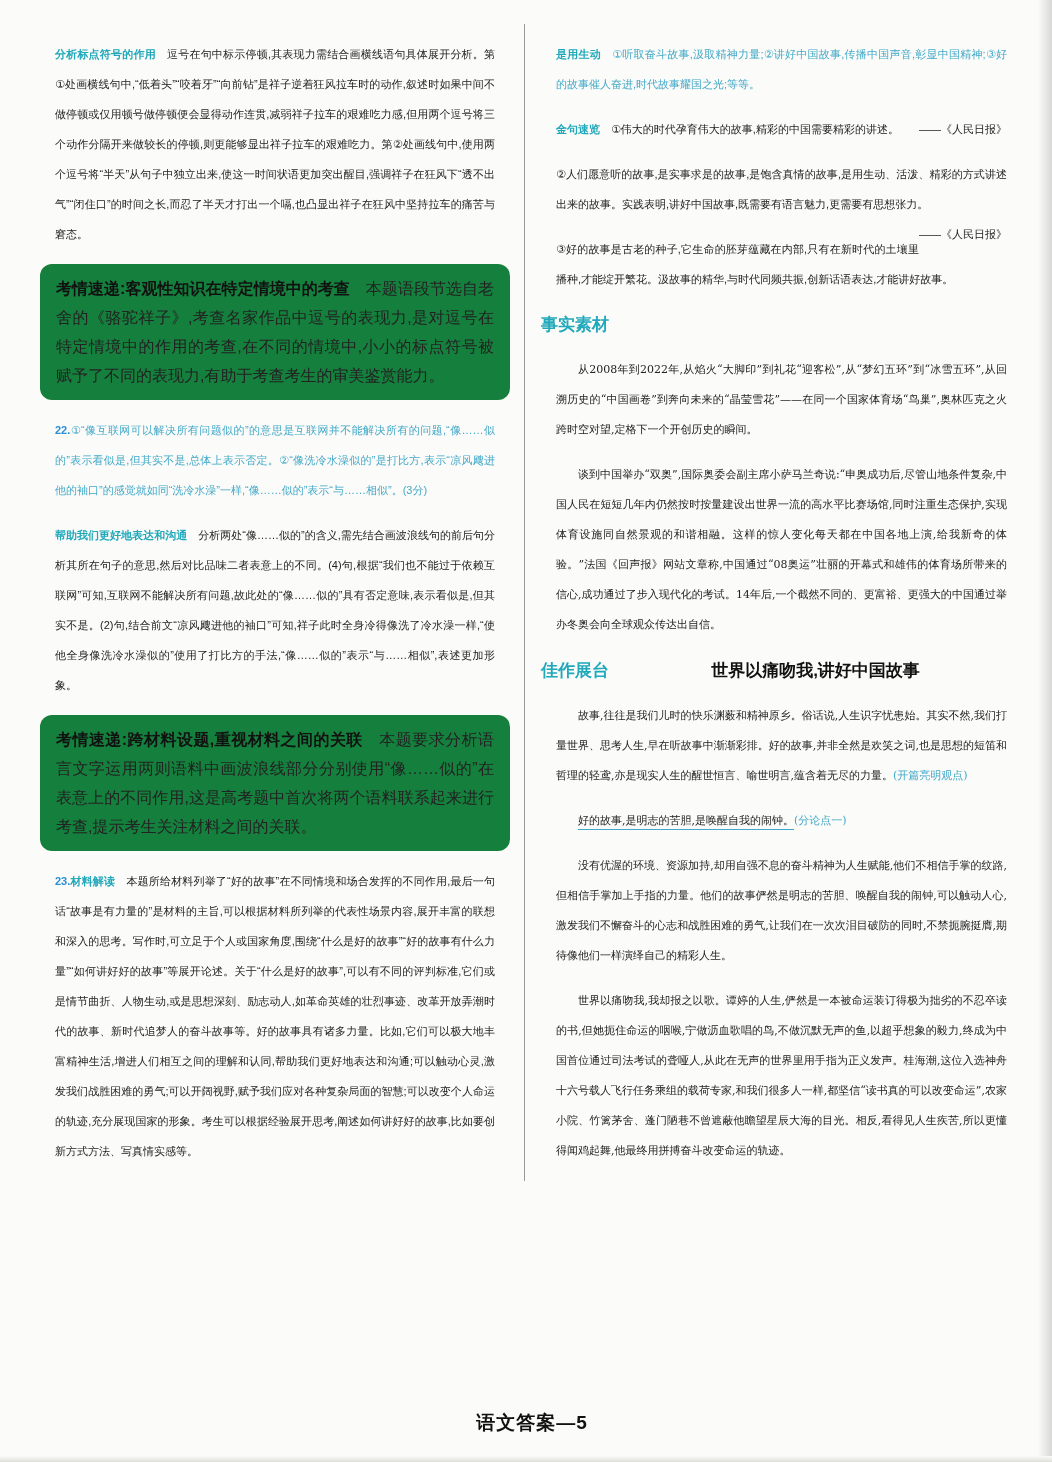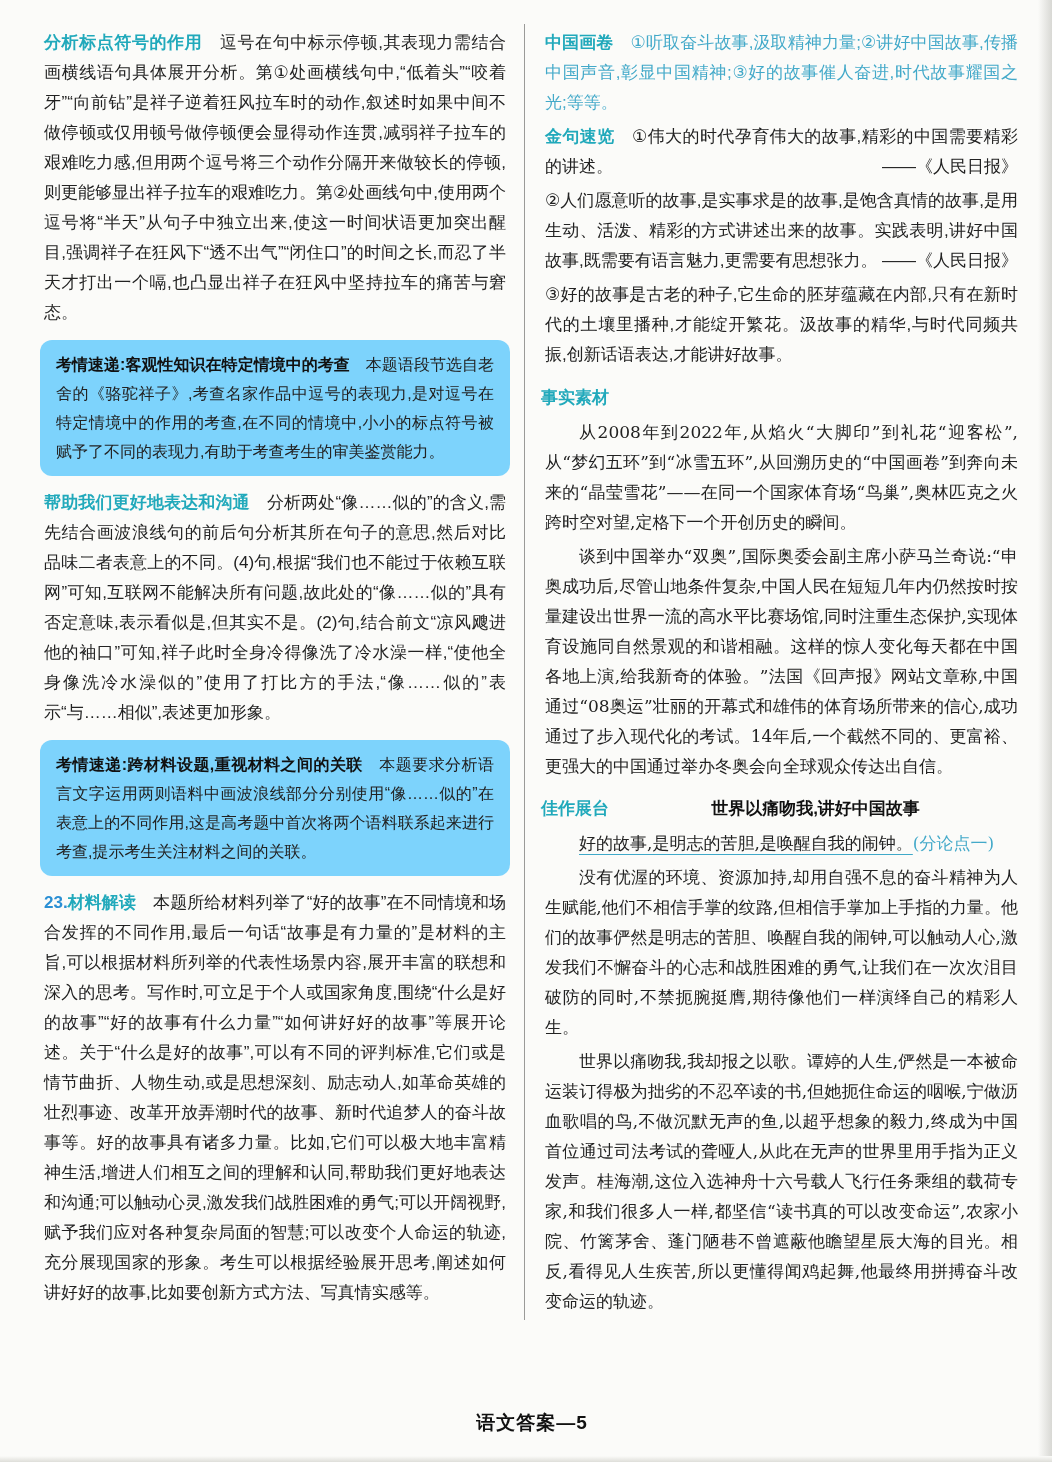--- a/index.html
+++ b/index.html
@@ -19,31 +19,31 @@
   }
   .edge-bottom {
     position:absolute; bottom:0; left:0; width:100%; height:6px;
     background:linear-gradient(to bottom,#fbfbf9,#dedeD9);
   }
   .cols { display:flex; padding:24px 30px 0 40px; }
   .col-left  { width:484px; padding-right:14px; box-sizing:border-box; }
   .divider   { width:1px; background:#9a9a98; }
   .col-right { flex:1; padding-left:16px; box-sizing:border-box; }
 
-  p.block { margin:4px; font-size:17px; line-height:30px; text-align:justify; }
+  p.block { margin:15px; font-size:11px; line-height:30px; text-align:justify; }
   .mt { margin-top:4px; }
 
   .h-teal   { color:#21a9bb; font-weight:bold; }
   .lab-teal { color:#21a9bb; font-weight:bold; }
   .num-blue { color:#2a8fd4; font-weight:bold; }
   .ans-teal { color:#43a9c9; }
   .note-teal{ color:#43a9c9; }
 
   .box {
-    background:#7dd3fc;
+    background:#15803d;
     border-radius:12px;
     padding:10px 16px;
     margin:12px 0 12px;
   }
   .box p { margin:0; font-size:16px; line-height:29px; text-align:justify; }
   .box-title { font-weight:bold; color:#111; }
 
   .serif { font-family:"DejaVu Serif","Liberation Serif",serif; }
   .indent { text-indent:2em; }
   .src { float:right; }
@@ -75,20 +75,23 @@
       <p class="block">
         <span class="h-teal">分析标点符号的作用</span> <span>逗号在句中标示停顿,其表现力需结合画横线语句具体展开分析。第①处画横线句中,“低着头”“咬着牙”“向前钻”是祥子逆着狂风拉车时的动作,叙述时如果中间不做停顿或仅用顿号做停顿便会显得动作连贯,减弱祥子拉车的艰难吃力感,但用两个逗号将三个动作分隔开来做较长的停顿,则更能够显出祥子拉车的艰难吃力。第②处画线句中,使用两个逗号将“半天”从句子中独立出来,使这一时间状语更加突出醒目,强调祥子在狂风下“透不出气”“闭住口”的时间之长,而忍了半天才打出一个嗝,也凸显出祥子在狂风中坚持拉车的痛苦与窘态。</span>
       </p>
 
       <div class="box">
         <p>
           <span class="box-title">考情速递:客观性知识在特定情境中的考查</span> <span>本题语段节选自老舍的《骆驼祥子》,考查名家作品中逗号的表现力,是对逗号在特定情境中的作用的考查,在不同的情境中,小小的标点符号被赋予了不同的表现力,有助于考查考生的审美鉴赏能力。</span>
         </p>
       </div>
 
+      <p class="block">
+        <span class="num-blue">22.</span><span class="ans-teal">①“像互联网可以解决所有问题似的”的意思是互联网并不能解决所有的问题,“像……似的”表示看似是,但其实不是,总体上表示否定。②“像洗冷水澡似的”是打比方,表示“凉风飕进他的袖口”的感觉就如同“洗冷水澡”一样,“像……似的”表示“与……相似”。(3分)</span>
+      </p>
 
       <p class="block mt">
         <span class="h-teal">帮助我们更好地表达和沟通</span> <span>分析两处“像……似的”的含义,需先结合画波浪线句的前后句分析其所在句子的意思,然后对比品味二者表意上的不同。(4)句,根据“我们也不能过于依赖互联网”可知,互联网不能解决所有问题,故此处的“像……似的”具有否定意味,表示看似是,但其实不是。(2)句,结合前文“凉风飕进他的袖口”可知,祥子此时全身冷得像洗了冷水澡一样,“使他全身像洗冷水澡似的”使用了打比方的手法,“像……似的”表示“与……相似”,表述更加形象。</span>
       </p>
 
       <div class="box">
         <p>
           <span class="box-title">考情速递:跨材料设题,重视材料之间的关联</span> <span>本题要求分析语言文字运用两则语料中画波浪线部分分别使用“像……似的”在表意上的不同作用,这是高考题中首次将两个语料联系起来进行考查,提示考生关注材料之间的关联。</span>
         </p>
       </div>
@@ -97,21 +100,21 @@
         <span class="num-blue">23.</span><span class="h-teal">材料解读</span> <span>本题所给材料列举了“好的故事”在不同情境和场合发挥的不同作用,最后一句话“故事是有力量的”是材料的主旨,可以根据材料所列举的代表性场景内容,展开丰富的联想和深入的思考。写作时,可立足于个人或国家角度,围绕“什么是好的故事”“好的故事有什么力量”“如何讲好好的故事”等展开论述。关于“什么是好的故事”,可以有不同的评判标准,它们或是情节曲折、人物生动,或是思想深刻、励志动人,如革命英雄的壮烈事迹、改革开放弄潮时代的故事、新时代追梦人的奋斗故事等。好的故事具有诸多力量。比如,它们可以极大地丰富精神生活,增进人们相互之间的理解和认同,帮助我们更好地表达和沟通;可以触动心灵,激发我们战胜困难的勇气;可以开阔视野,赋予我们应对各种复杂局面的智慧;可以改变个人命运的轨迹,充分展现国家的形象。考生可以根据经验展开思考,阐述如何讲好好的故事,比如要创新方式方法、写真情实感等。</span>
       </p>
 
     </div>
 
     <div class="divider"></div>
 
     <div class="col-right">
 
       <p class="block">
-        <span class="lab-teal">中国画卷</span> <span class="ans-teal">①听取奋斗故事,汲取精神力量;②讲好中国故事,传播中国声音,彰显中国精神;③好的故事催人奋进,时代故事耀国之光;等等。</span>
+        <span class="lab-teal">是用生动</span> <span class="ans-teal">①听取奋斗故事,汲取精神力量;②讲好中国故事,传播中国声音,彰显中国精神;③好的故事催人奋进,时代故事耀国之光;等等。</span>
       </p>
 
       <p class="block mt">
         <span class="lab-teal">金句速览</span> <span>①伟大的时代孕育伟大的故事,精彩的中国需要精彩的讲述。</span><span class="src">——《人民日报》</span>
       </p>
       <p class="block">
         <span>②人们愿意听的故事,是实事求是的故事,是饱含真情的故事,是用生动、活泼、精彩的方式讲述出来的故事。实践表明,讲好中国故事,既需要有语言魅力,更需要有思想张力。</span><span class="src">——《人民日报》</span>
       </p>
       <p class="block">
         <span>③好的故事是古老的种子,它生命的胚芽蕴藏在内部,只有在新时代的土壤里播种,才能绽开繁花。汲故事的精华,与时代同频共振,创新话语表达,才能讲好故事。</span>
@@ -121,20 +124,23 @@
         <span class="lab-teal">事实素材</span>
       </div>
       <p class="block serif indent">从2008年到2022年,从焰火“大脚印”到礼花“迎客松”,从“梦幻五环”到“冰雪五环”,从回溯历史的“中国画卷”到奔向未来的“晶莹雪花”——在同一个国家体育场“鸟巢”,奥林匹克之火跨时空对望,定格下一个开创历史的瞬间。</p>
       <p class="block serif indent">谈到中国举办“双奥”,国际奥委会副主席小萨马兰奇说:“申奥成功后,尽管山地条件复杂,中国人民在短短几年内仍然按时按量建设出世界一流的高水平比赛场馆,同时注重生态保护,实现体育设施同自然景观的和谐相融。这样的惊人变化每天都在中国各地上演,给我新奇的体验。”法国《回声报》网站文章称,中国通过“08奥运”壮丽的开幕式和雄伟的体育场所带来的信心,成功通过了步入现代化的考试。14年后,一个截然不同的、更富裕、更强大的中国通过举办冬奥会向全球观众传达出自信。</p>
 
       <div class="sec-row">
         <span class="lab-teal">佳作展台</span>
         <span class="sec-title">世界以痛吻我,讲好中国故事</span>
       </div>
       <p class="block serif indent">
+        <span>故事,往往是我们儿时的快乐渊薮和精神原乡。俗话说,人生识字忧患始。其实不然,我们打量世界、思考人生,早在听故事中渐渐彩排。好的故事,并非全然是欢笑之词,也是思想的短笛和哲理的轻鸢,亦是现实人生的醒世恒言、喻世明言,蕴含着无尽的力量。</span><span class="note-teal">(开篇亮明观点)</span>
+      </p>
+      <p class="block serif indent">
         <span class="ul-teal">好的故事,是明志的苦胆,是唤醒自我的闹钟。</span><span class="note-teal">(分论点一)</span>
       </p>
       <p class="block serif indent">没有优渥的环境、资源加持,却用自强不息的奋斗精神为人生赋能,他们不相信手掌的纹路,但相信手掌加上手指的力量。他们的故事俨然是明志的苦胆、唤醒自我的闹钟,可以触动人心,激发我们不懈奋斗的心志和战胜困难的勇气,让我们在一次次泪目破防的同时,不禁扼腕挺膺,期待像他们一样演绎自己的精彩人生。</p>
       <p class="block serif indent">世界以痛吻我,我却报之以歌。谭婷的人生,俨然是一本被命运装订得极为拙劣的不忍卒读的书,但她扼住命运的咽喉,宁做沥血歌唱的鸟,不做沉默无声的鱼,以超乎想象的毅力,终成为中国首位通过司法考试的聋哑人,从此在无声的世界里用手指为正义发声。桂海潮,这位入选神舟十六号载人飞行任务乘组的载荷专家,和我们很多人一样,都坚信“读书真的可以改变命运”,农家小院、竹篱茅舍、蓬门陋巷不曾遮蔽他瞻望星辰大海的目光。相反,看得见人生疾苦,所以更懂得闻鸡起舞,他最终用拼搏奋斗改变命运的轨迹。</p>
 
     </div>
   </div>
 
   <div class="footer">语文答案—5</div>
 

